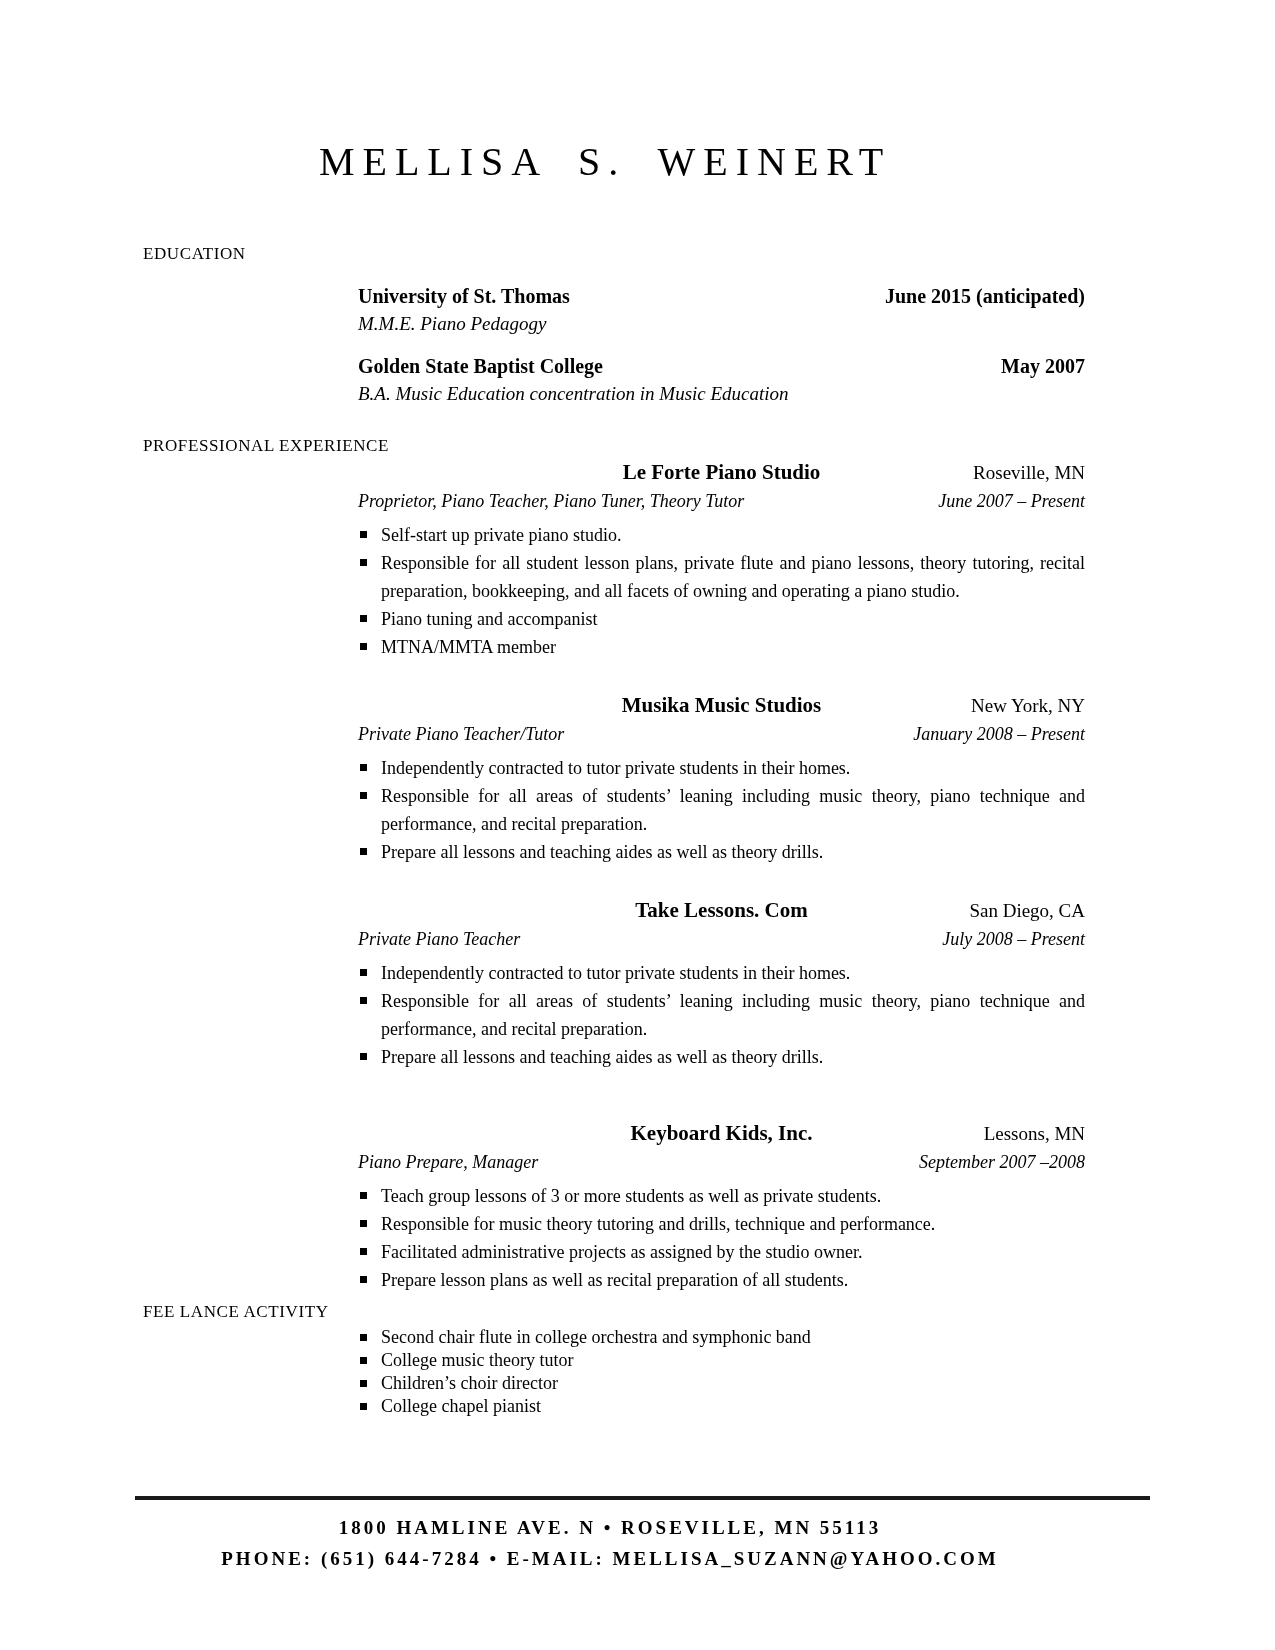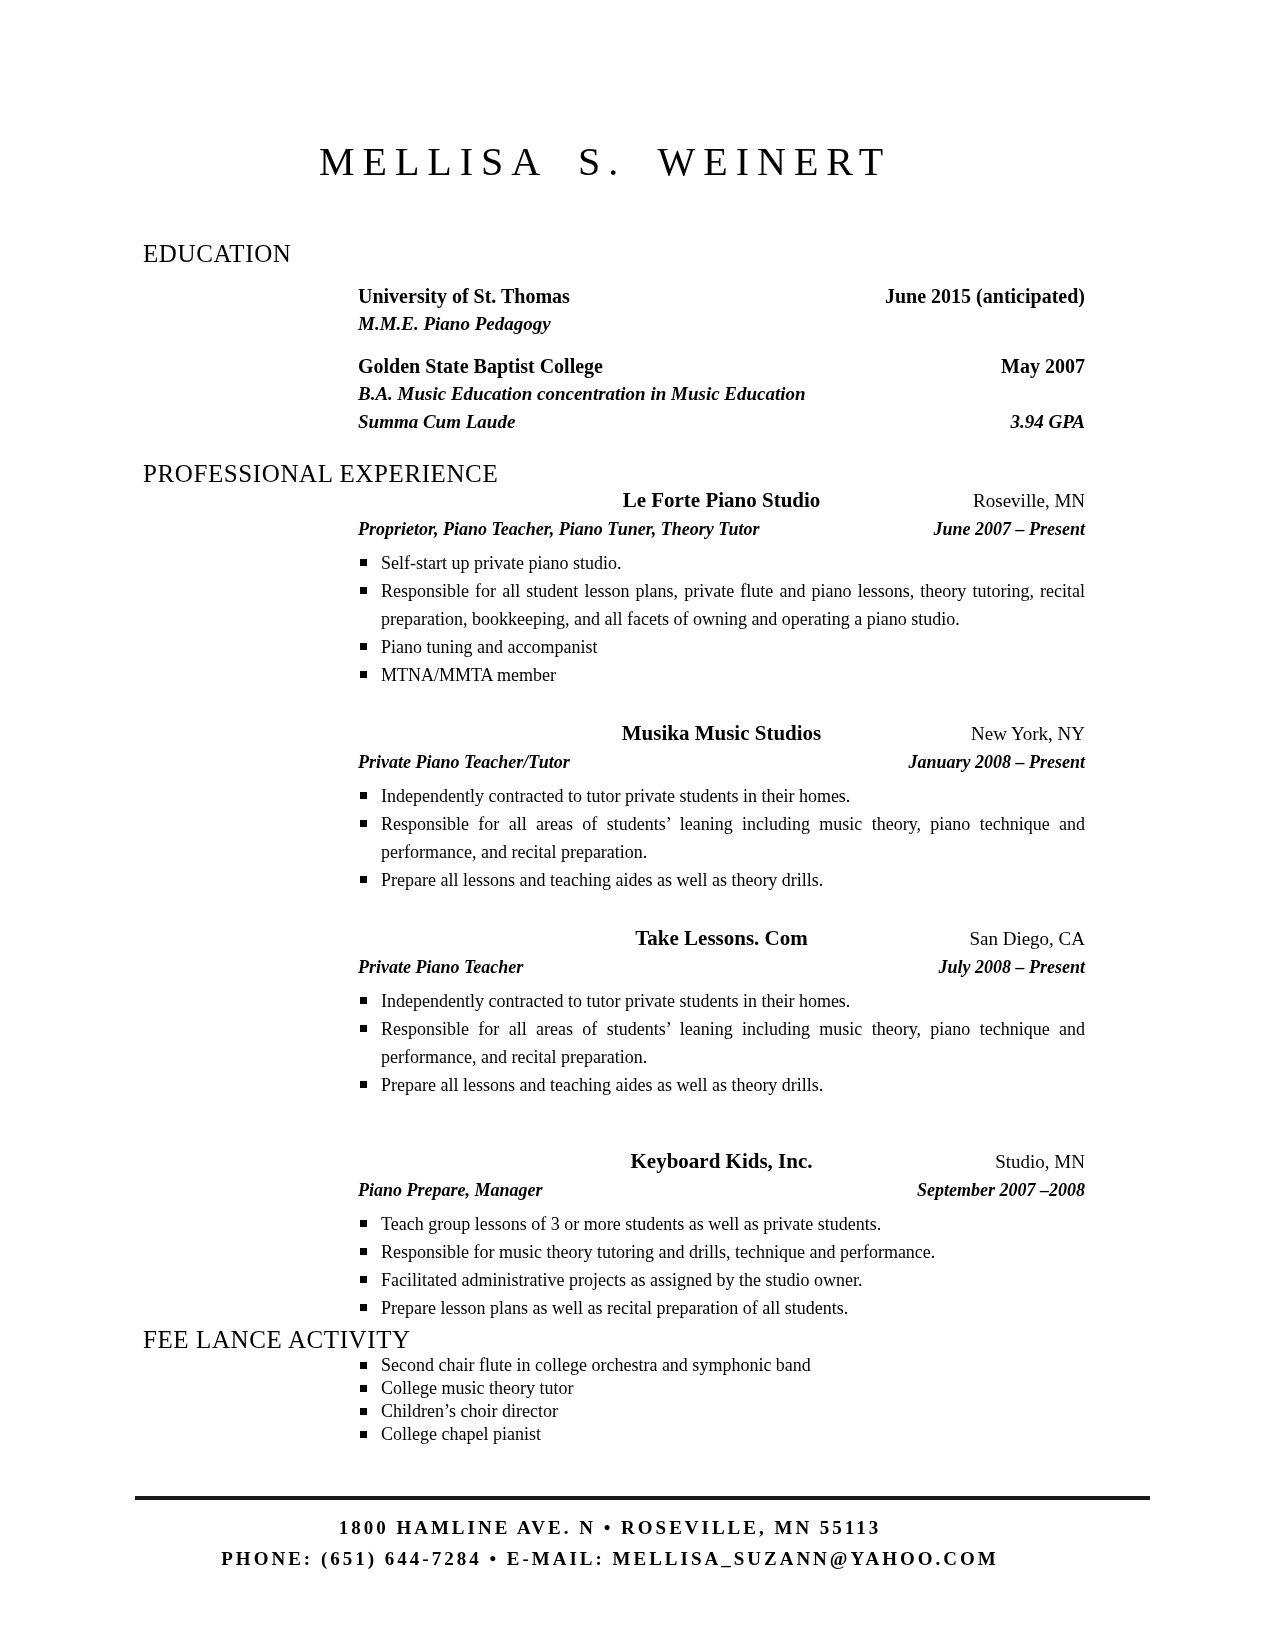--- a/index.html
+++ b/index.html
@@ -16,31 +16,31 @@
   }
   
   .title-wrap { width: 1210px; margin-left: -143px; text-align: center; }
   h1.res-title {
     font-size: 40px; font-weight: normal;
     letter-spacing: 8px; word-spacing: 14px;
     white-space: nowrap;
   }
   
   .section-label {
-    font-size: 25px; font-weight: normal;
+    font-size: 17px; font-weight: normal;
     letter-spacing: 0.6px; line-height: 24px;
   }
   .label-education { margin-top: 57px; }
   .label-experience { margin-top: 26px; }
   .label-freelance { margin-top: 6px; }
   
   .content { margin-left: 215px; width: 727px; }
   .row { display: flex; justify-content: space-between; align-items: baseline; }
   .bold { font-weight: bold; }
-  .ital { font-style: italic; font-weight: bold; }
+  .ital { font-style: italic; }
   
   .edu-first { margin-top: 16px; }
   .edu-entry { line-height: 28px; font-size: 19px; }
   .edu-entry + .edu-entry { margin-top: 14px; }
   .edu-school, .edu-date { font-size: 20px; }
   
   .job-head {
     display: grid; grid-template-columns: 1fr auto 1fr;
     align-items: baseline; line-height: 28px;
   }
@@ -92,24 +92,20 @@
       </div>
       <div class="ital">M.M.E. Piano Pedagogy</div>
     </div>
 
     <div class="edu-entry">
       <div class="row">
         <span class="edu-school bold">Golden State Baptist College</span>
         <span class="edu-date bold">May 2007</span>
       </div>
       <div class="ital">B.A. Music Education concentration in Music Education</div>
-      <div class="row ital">
-        <span>Summa Cum Laude</span>
-        <span>3.94 GPA</span>
-      </div>
     </div>
   </div>
 
   <h2 class="section-label label-experience">PROFESSIONAL EXPERIENCE</h2>
 
   <div class="content">
 
     <article class="job">
       <div class="job-head">
         <span></span>
@@ -189,21 +185,21 @@
             <span class="sq"></span>
             <span class="btxt no-just">Prepare all lessons and teaching aides as well as theory drills.</span>
           </li>
       </ul>
     </article>
 
     <article class="job gap-large">
       <div class="job-head">
         <span></span>
         <span class="company">Keyboard Kids, Inc.</span>
-        <span class="location">Studio, MN</span>
+        <span class="location">Lessons, MN</span>
       </div>
       <div class="row role-row ital">
         <span>Piano Prepare, Manager</span>
         <span>September 2007 –2008</span>
       </div>
       <ul class="bullets">
         <li>
             <span class="sq"></span>
             <span class="btxt no-just">Teach group lessons of 3 or more students as well as private students.</span>
           </li>

